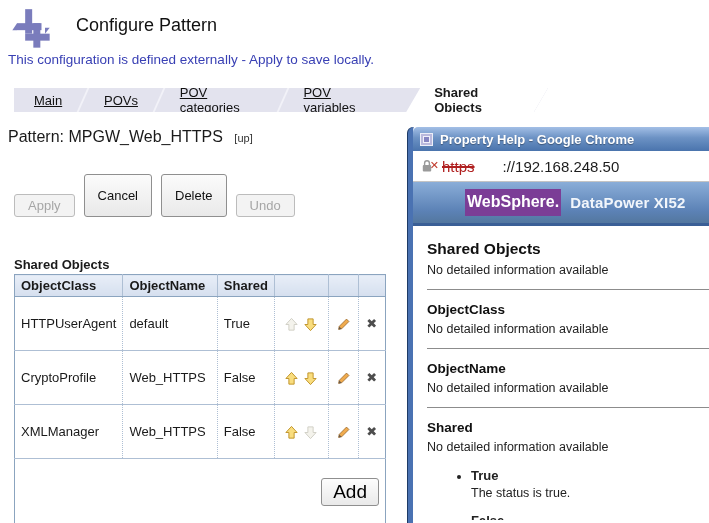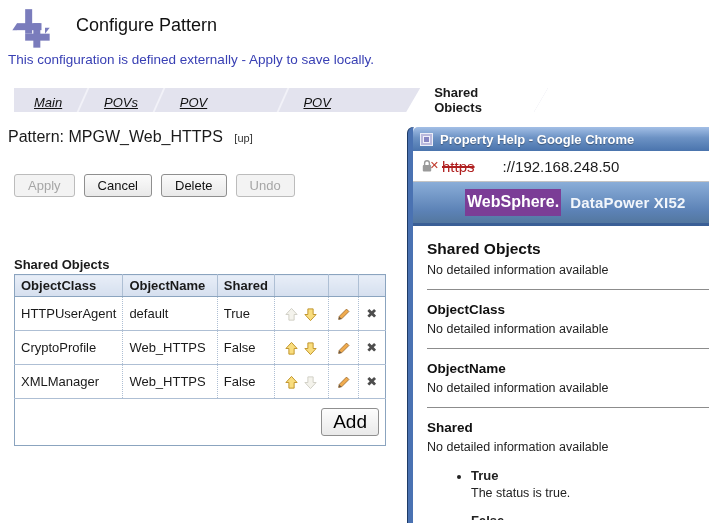--- a/index.html
+++ b/index.html
@@ -16,21 +16,21 @@
   .page-title { position: absolute; left: 76px; top: 15px; font-size: 18px; color: #111; }
   .notice { position: absolute; left: 8px; top: 52px; font-size: 13.5px; color: #3940b4; }
 
   
   .tabbar {
     position: absolute; left: 14px; top: 88px; width: 534px; height: 24px;
     background: #e3e3ee; display: flex; align-items: stretch;
     clip-path: polygon(0 0, 100% 0, calc(100% - 14px) 100%, 0 100%);
     font-size: 13px;
   }
-  .tab { display: flex; padding: 7px 20px; cursor: pointer; font-style: italic; }
+  .tab { display: flex; align-items: center; padding: 7px 20px; cursor: pointer; }
   .tab span { text-decoration: underline; color: #111; }
   .tab-sep { width: 2px; background: #f2f2f8; transform: skewX(-24deg); margin: 0; }
   .tab-active {
     display: flex; align-items: center; padding: 0 28px;
     background: #ffffff; font-weight: bold;
     clip-path: polygon(14px 0, 100% 0, calc(100% - 14px) 100%, 0 100%);
     margin-left: 8px;
   }
   .tab-active span { text-decoration: none; }
 
@@ -38,37 +38,37 @@
   .pattern-line { position: absolute; left: 8px; top: 128px; font-size: 16px; }
   .pattern-line .up { font-size: 11px; color: #333; margin-left: 7px; cursor: pointer; }
 
   
   .toolbar { position: absolute; left: 14px; top: 174px; display: flex; gap: 9px; }
   .btn {
     font-family: inherit; font-size: 13px; padding: 3px 13px;
     background: linear-gradient(#fbfbfb, #e9e9e9);
     border: 1px solid #8f8f8f; border-radius: 3px; color: #111; cursor: pointer;
   }
-  .btn[data-state="disabled"] { color: #a6a6a6; border-color: #bcbcbc; background: #f3f3f3; cursor: default; }
+  .btn[data-state="disabled"] { color: #a6a6a6; border-color: #bcbcbc; background: #f3f3f3; cursor: default; margin-top: 20px; }
 
   
   .table-title { position: absolute; left: 14px; top: 257px; font-size: 13px; font-weight: bold; }
   table.so {
     position: absolute; left: 14px; top: 274px; width: 372px;
     border-collapse: collapse; font-size: 13px;
     border: 1px solid #8ba4bf; background: #fff;
   }
   table.so th {
     background: linear-gradient(#e8eef8, #d5dfee);
     font-weight: bold; text-align: left; padding: 3px 6px; height: 21px;
     border-left: 1px solid #aebfd4; border-bottom: 1px solid #8ba4bf;
   }
   table.so th:first-child { border-left: none; }
   table.so td {
-    padding: 9px 6px; height: 23px;
+    padding: 19px 6px; height: 23px;
     border-left: 1px dotted #aebfd4; border-top: 1px solid #aebfd4;
   }
   table.so td:first-child { border-left: none; }
   table.so td.icons { text-align: center; padding: 1px 2px; }
   table.so .c1 { width: 101px; } table.so .c2 { width: 96px; } table.so .c3 { width: 47px; }
   table.so .c4 { width: 64px; } table.so .c5 { width: 33px; } table.so .c6 { width: 31px; }
   td.footer-cell { text-align: right; padding: 4px 6px; height: 30px; }
   .btn-add { font-size: 19px; padding: 2px 11px; background: linear-gradient(#fdfdfd, #e9e9e9);
     border: 1px solid #8f8f8f; border-radius: 3px; cursor: pointer; font-family: inherit; }
 

